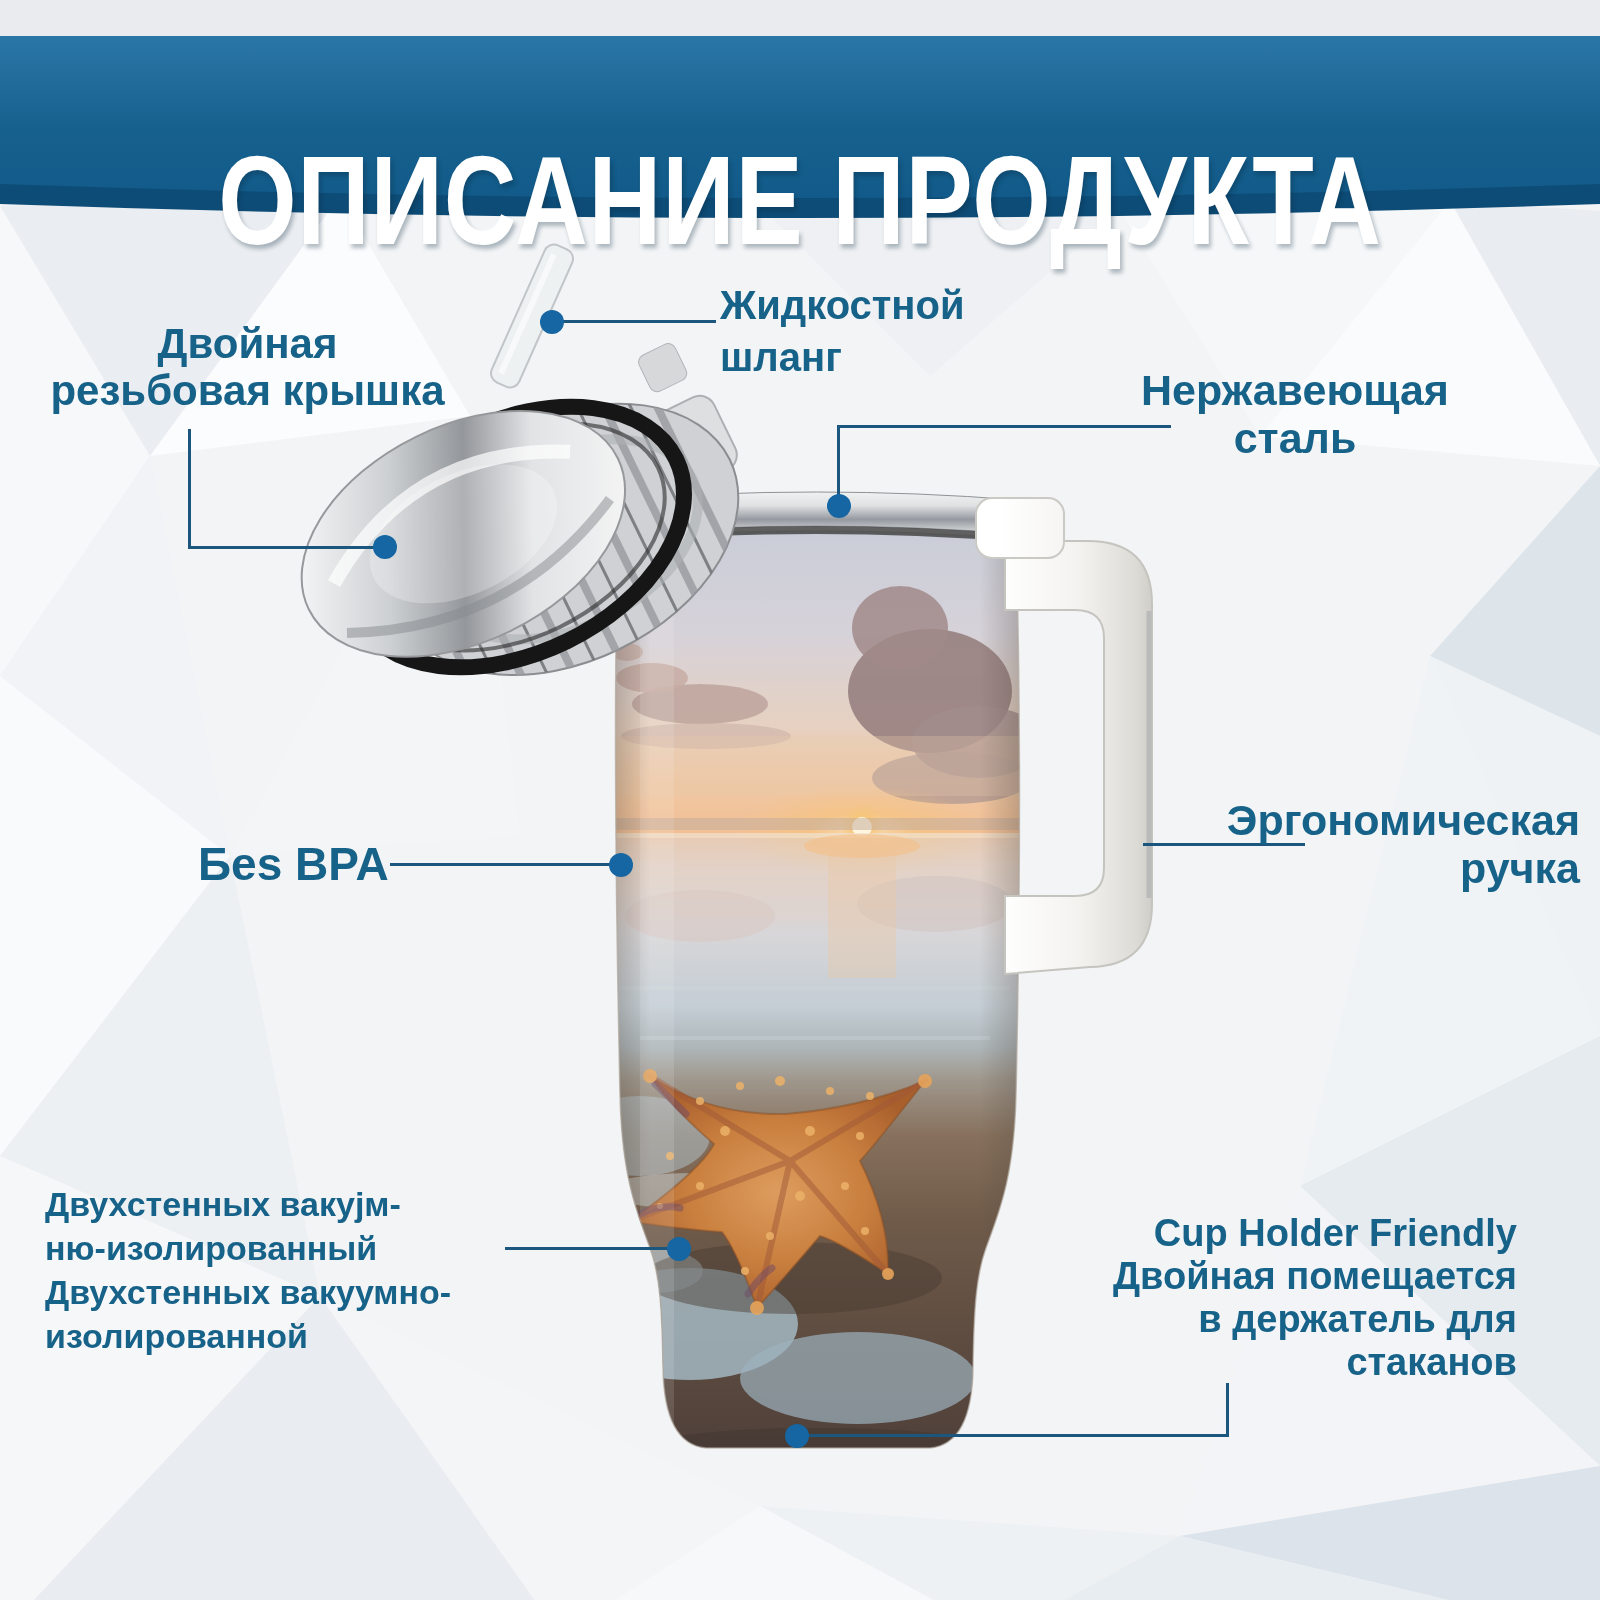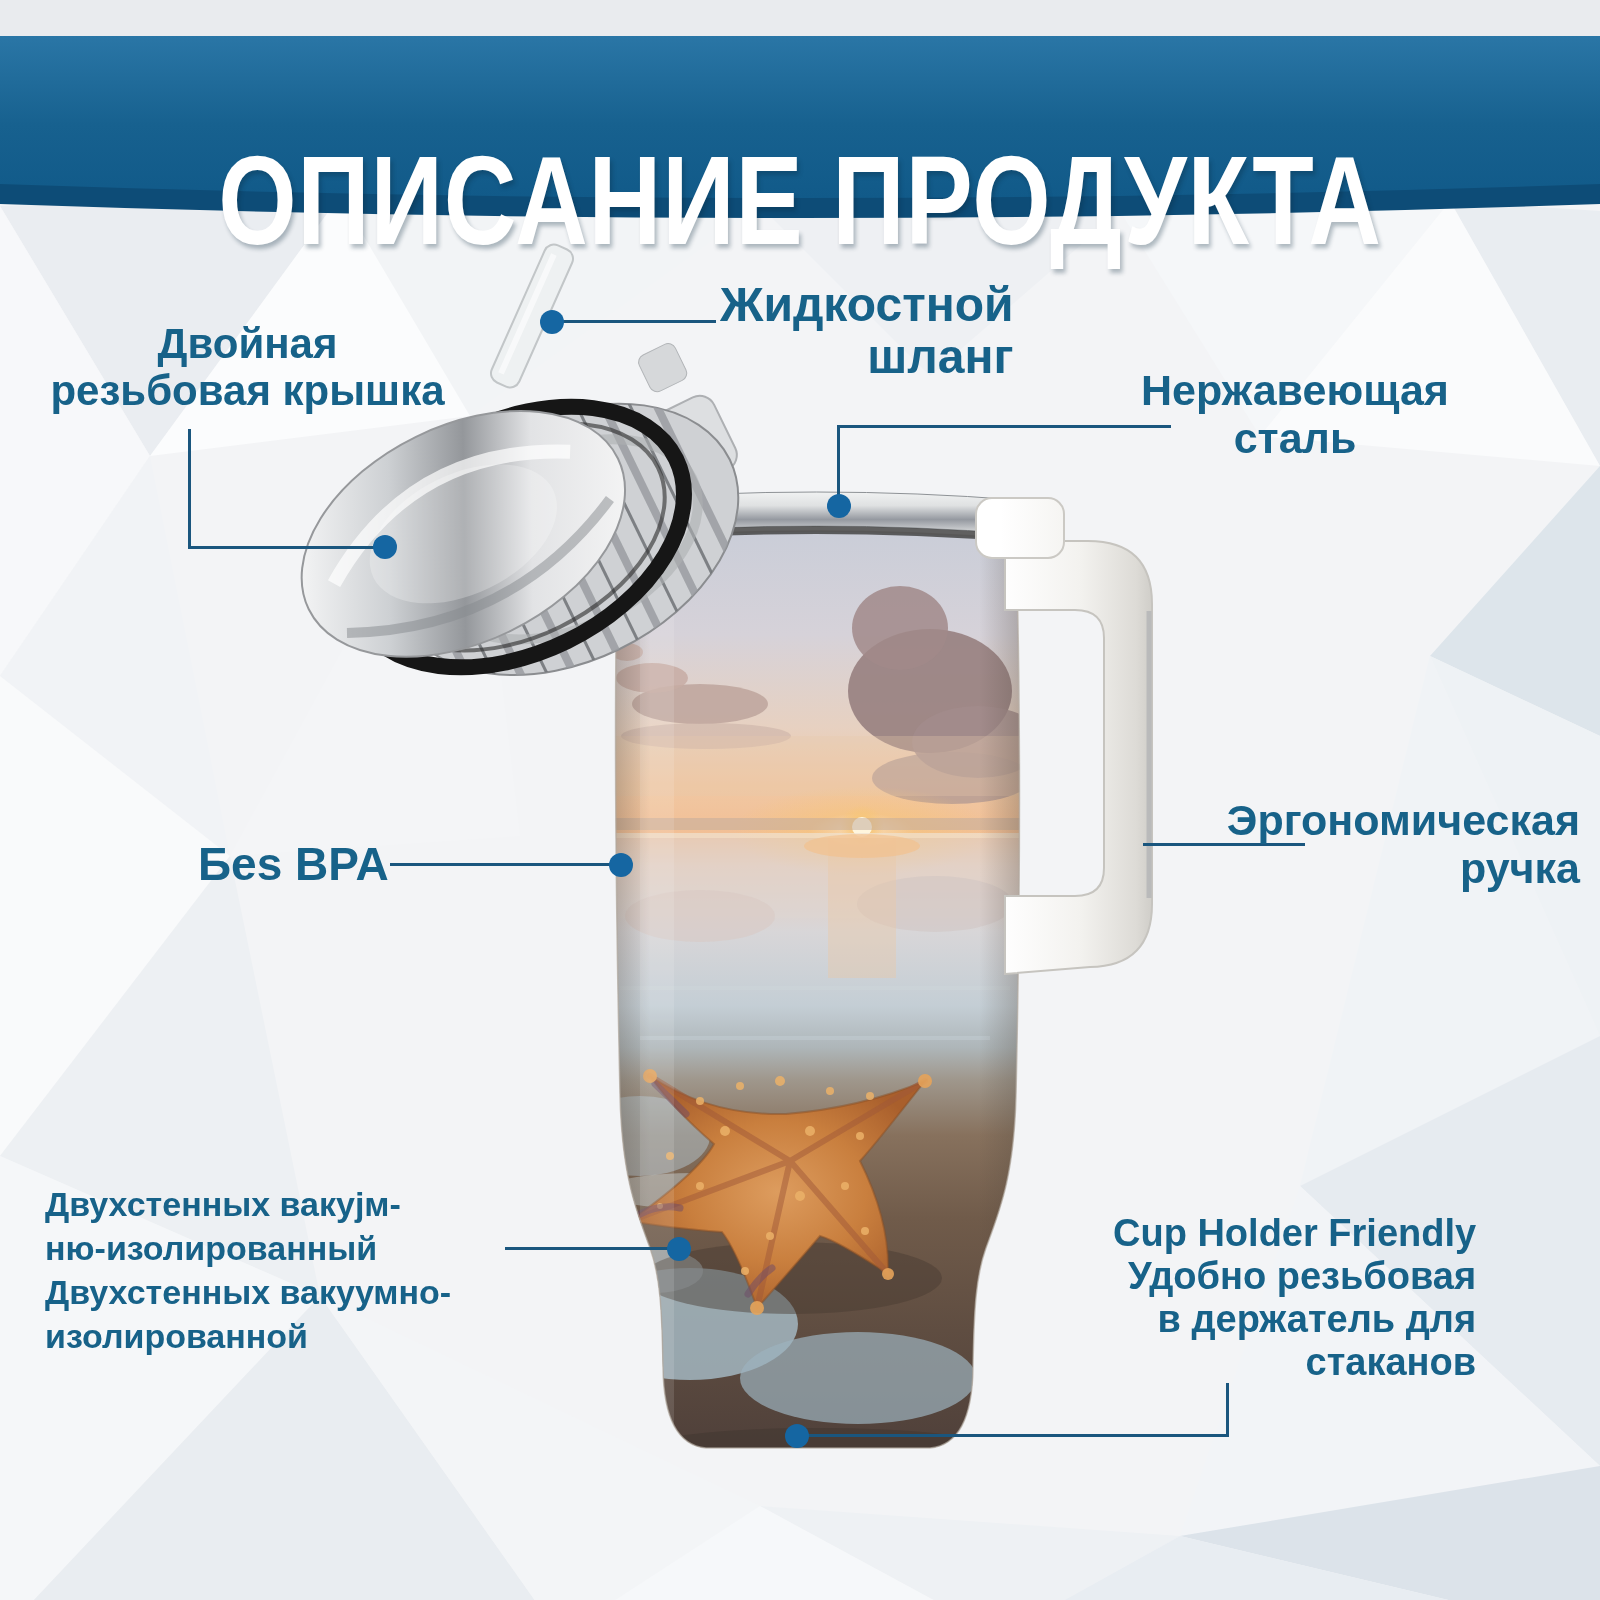--- a/index.html
+++ b/index.html
@@ -10,21 +10,21 @@
          font-size:126px;font-weight:bold;color:#ffffff;letter-spacing:1px;
          transform:scaleX(.80);transform-origin:50% 50%;
          text-shadow:3px 4px 5px rgba(10,40,60,.30);white-space:nowrap;z-index:5;}
   .lbl{position:absolute;font-weight:bold;color:#176289;z-index:6;}
   .lbl div{white-space:nowrap;}
   .line{position:absolute;background:#1a567e;z-index:4;}
   .line.h{height:3px;} .line.v{width:3px;}
   .dot{position:absolute;width:24px;height:24px;border-radius:50%;background:#1566a2;z-index:4;}
   
   .lbl-lid{left:25px;top:284px;width:445px;text-align:center;font-size:42px;line-height:47px;}
-  .lbl-straw{left:720px;top:243px;font-size:48px;line-height:52px;text-align:right;}
+  .lbl-straw{left:720px;top:243px;font-size:40px;line-height:52px;}
   .lbl-steel{left:1115px;top:330px;width:360px;text-align:center;font-size:43px;line-height:48px;}
   .lbl-bpa{left:198px;top:804px;font-size:46px;line-height:48px;}
   .lbl-handle{left:1190px;top:760px;width:390px;text-align:right;font-size:43px;line-height:48px;}
   .lbl-insulation{left:45px;top:1146px;font-size:34px;line-height:44px;}
   .lbl-cupholder{left:1113px;top:1176px;font-size:38px;line-height:43px;text-align:right;}
 </style>
 </head>
 <body>
 
 <div class="stage">
@@ -318,18 +318,18 @@
 
   <div class="lbl lbl-insulation">
     <div>Двухстенных вакуjм-</div>
     <div>ню-изолированный</div>
     <div>Двухстенных вакуумно-</div>
     <div>изолированной</div>
   </div>
 
   <div class="lbl lbl-cupholder">
     <div>Cup Holder Friendly</div>
-    <div>Удобно резьбовая</div>
+    <div>Двойная помещается</div>
     <div>в держатель для</div>
     <div>стаканов</div>
   </div>
 
 </div>
 
 </body></html>

